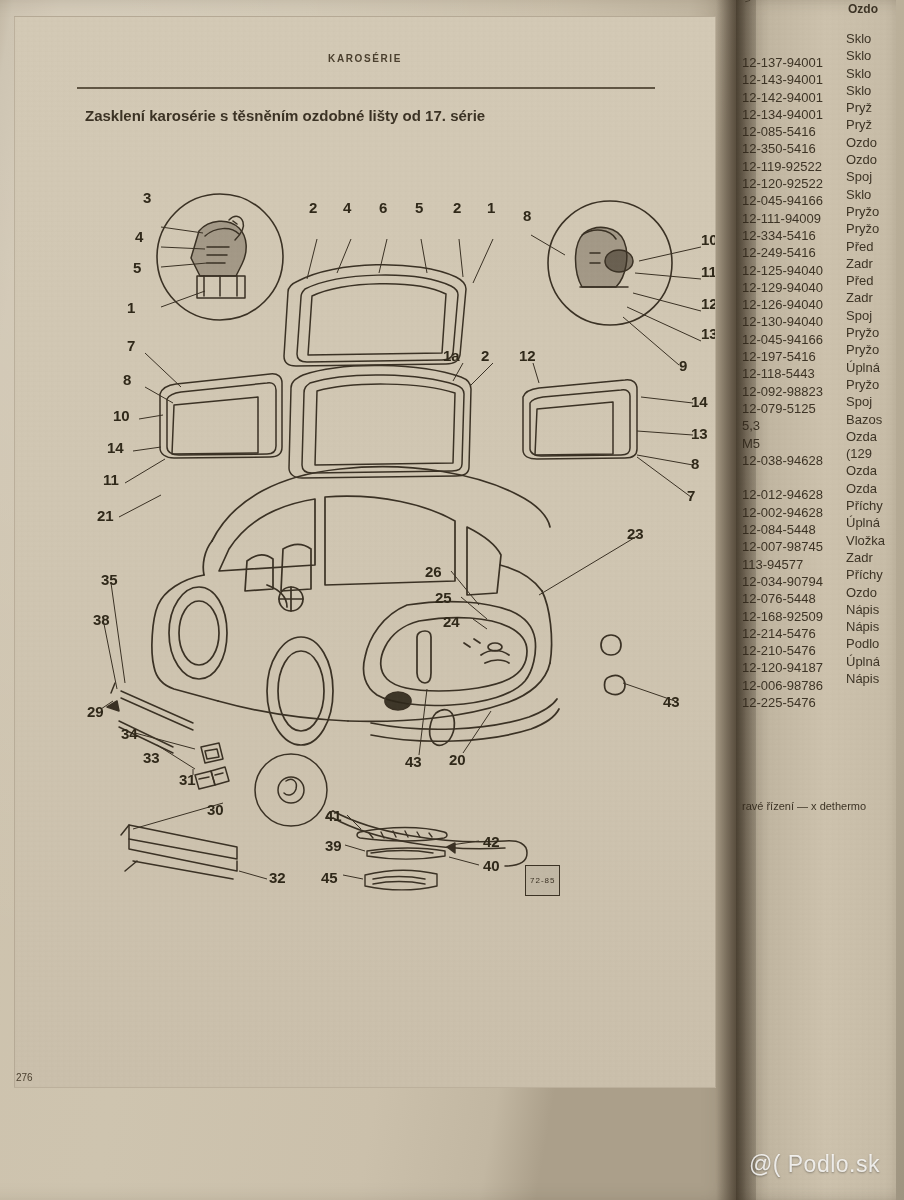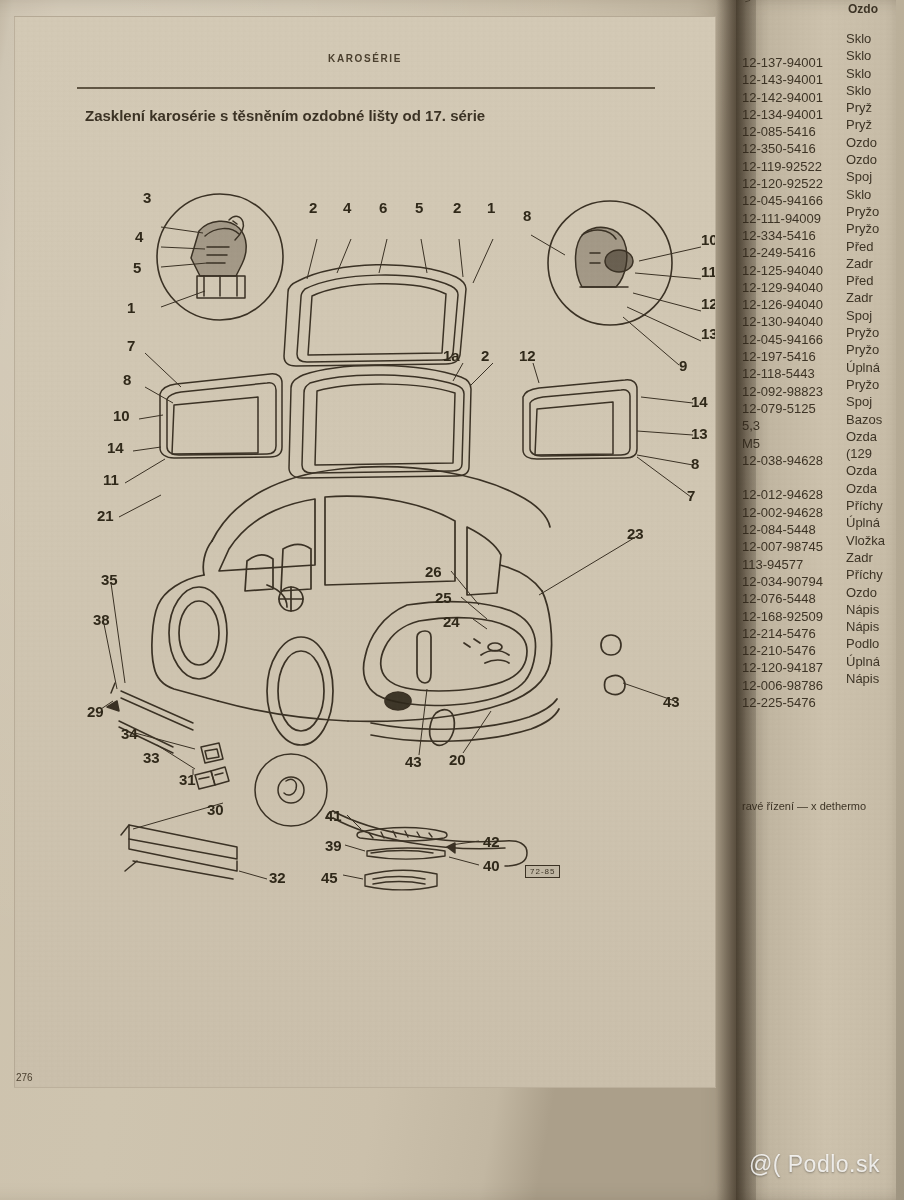--- a/index.html
+++ b/index.html
@@ -63,21 +63,21 @@
   }
   #fig-title{
     position:absolute;left:70px;top:90px;width:560px;text-align:left;
     font-size:15px;font-weight:700;color:#3b3224;line-height:1.25;
   }
   #page-number{
     position:absolute;left:16px;top:1072px;font-size:10px;color:#4a3f2e;
   }
   #fig-code{
     position:absolute;left:510px;top:848px;font-size:8px;color:#3b3224;
-    border:1px solid #3b3224;padding:1px 4px;letter-spacing:1px;background:rgba(0,0,0,.05);
+    border:1px solid #3b3224;padding:10px 4px;letter-spacing:1px;background:rgba(0,0,0,.05);
   }
 
   
   .rp-col{
     position:absolute;font-size:13px;color:#3c3325;line-height:17.3px;white-space:nowrap;
   }
   #rp-codes{left:6px;top:54px;}
   #rp-words{left:110px;top:30px;}
   #rp-header{position:absolute;left:112px;top:2px;font-size:12px;font-weight:700;color:#3c3325;}
   #rp-header2{position:absolute;left:6px;top:2px;font-size:9px;color:#4a4031;transform:rotate(-86deg);transform-origin:left top;}

